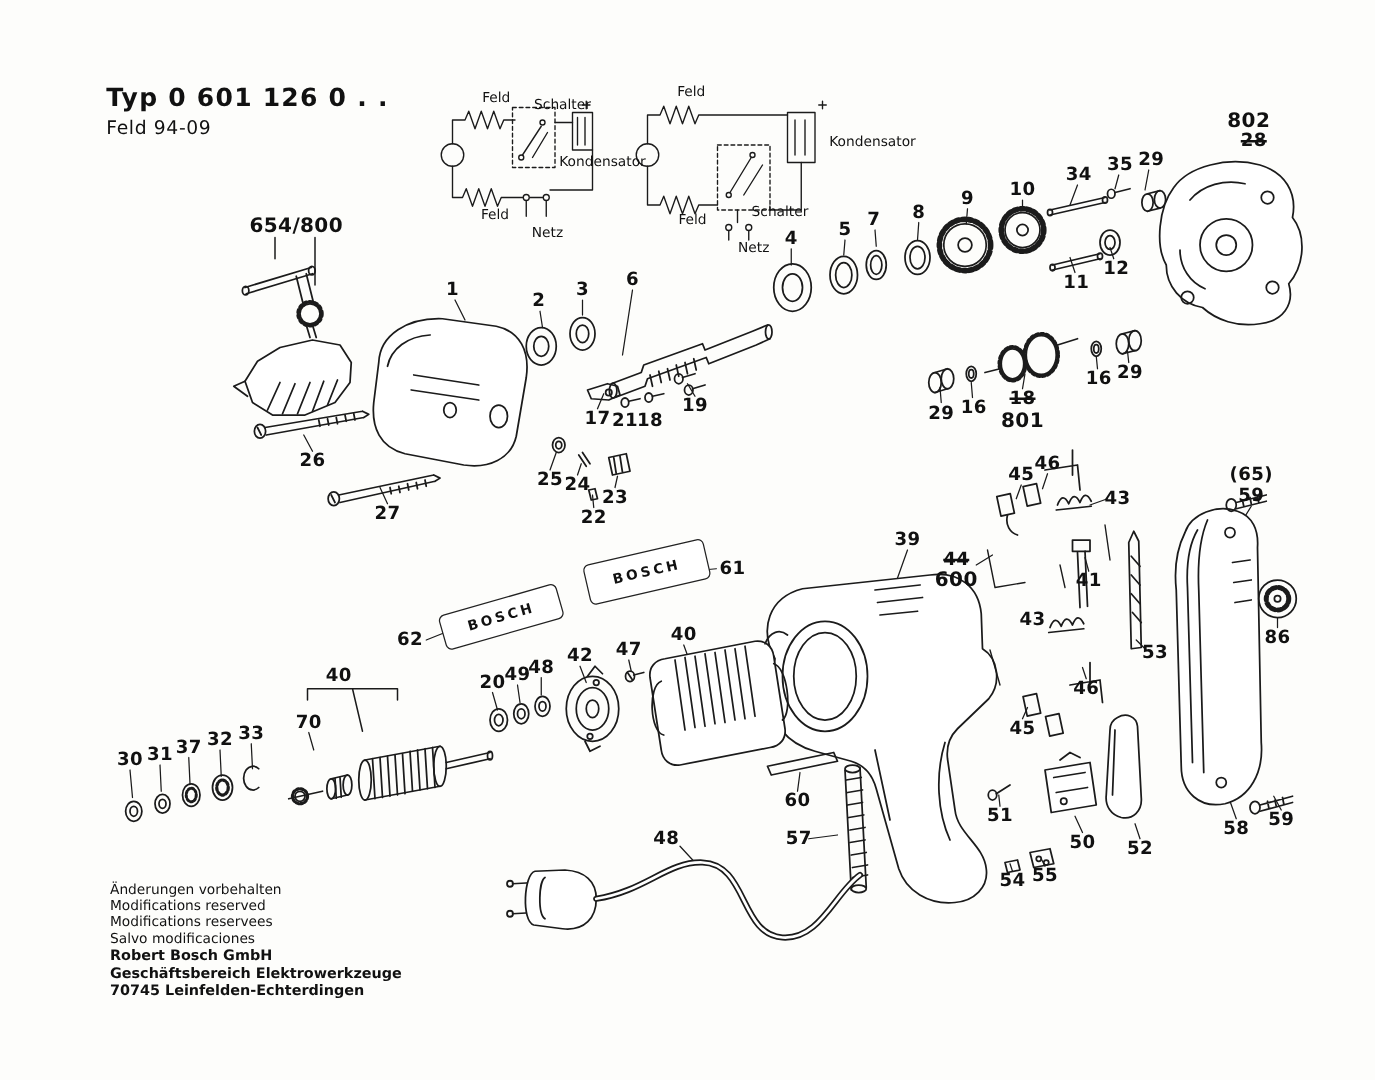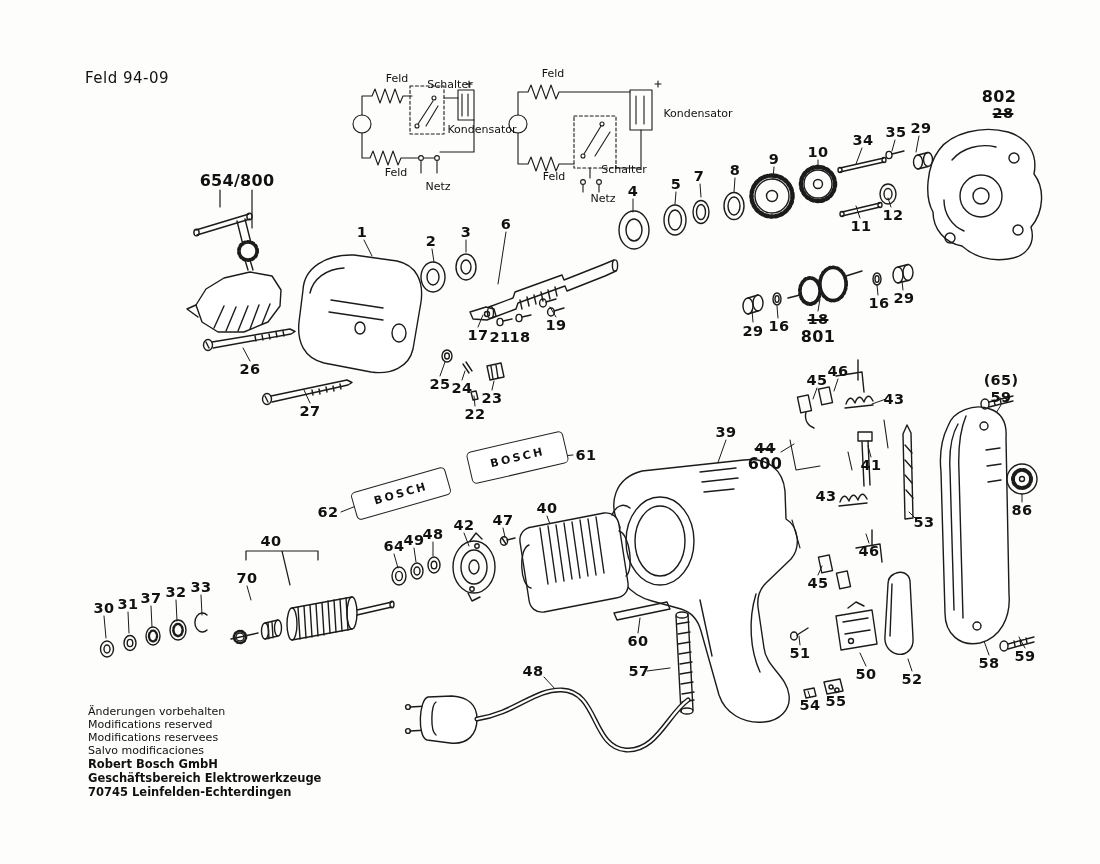--- a/index.html
+++ b/index.html
@@ -425,20 +425,24 @@
         </g>
       <g>
           <path d="M824,682 l16,-3 l3,12 l-16,3 z"></path>
           <circle cx="831" cy="687" r="2"></circle>
           <circle cx="837" cy="690" r="2"></circle>
         </g>
     </g>
   </svg>
 
   <div class="header">
+    <div class="typ-line">
+      <span>Typ</span>
+      <span>0 601 126 0 . .</span>
+    </div>
     <div class="meta-line">
       <span>Feld</span>
       <span>94-09</span>
     </div>
   </div>
 
   <div class="sticker s62">
     <span>BOSCH</span>
   </div>
   <div class="sticker s61">
@@ -489,21 +493,21 @@
       <span class="plabel" style="left: 871px; top: 465px;">41</span>
       <span class="plabel" style="left: 1001px; top: 380px;">(65)</span>
       <span class="plabel" style="left: 1001px; top: 397px;">59</span>
       <span class="plabel" style="left: 586px; top: 455px;">61</span>
       <span class="plabel" style="left: 328px; top: 512px;">62</span>
       <span class="plabel" style="left: 826px; top: 496px;">43</span>
       <span class="plabel" style="left: 924px; top: 522px;">53</span>
       <span class="plabel" style="left: 1022px; top: 510px;">86</span>
       <span class="plabel" style="left: 869px; top: 551px;">46</span>
       <span class="plabel" style="left: 271px; top: 541px;">40</span>
-      <span class="plabel" style="left: 394px; top: 546px;">64</span>
+      <span class="plabel" style="left: 394px; top: 546px;">20</span>
       <span class="plabel" style="left: 414px; top: 540px;">49</span>
       <span class="plabel" style="left: 433px; top: 534px;">48</span>
       <span class="plabel" style="left: 464px; top: 525px;">42</span>
       <span class="plabel" style="left: 503px; top: 520px;">47</span>
       <span class="plabel" style="left: 547px; top: 508px;">40</span>
       <span class="plabel" style="left: 818px; top: 583px;">45</span>
       <span class="plabel" style="left: 247px; top: 578px;">70</span>
       <span class="plabel" style="left: 104px; top: 608px;">30</span>
       <span class="plabel" style="left: 128px; top: 604px;">31</span>
       <span class="plabel" style="left: 151px; top: 598px;">37</span>

